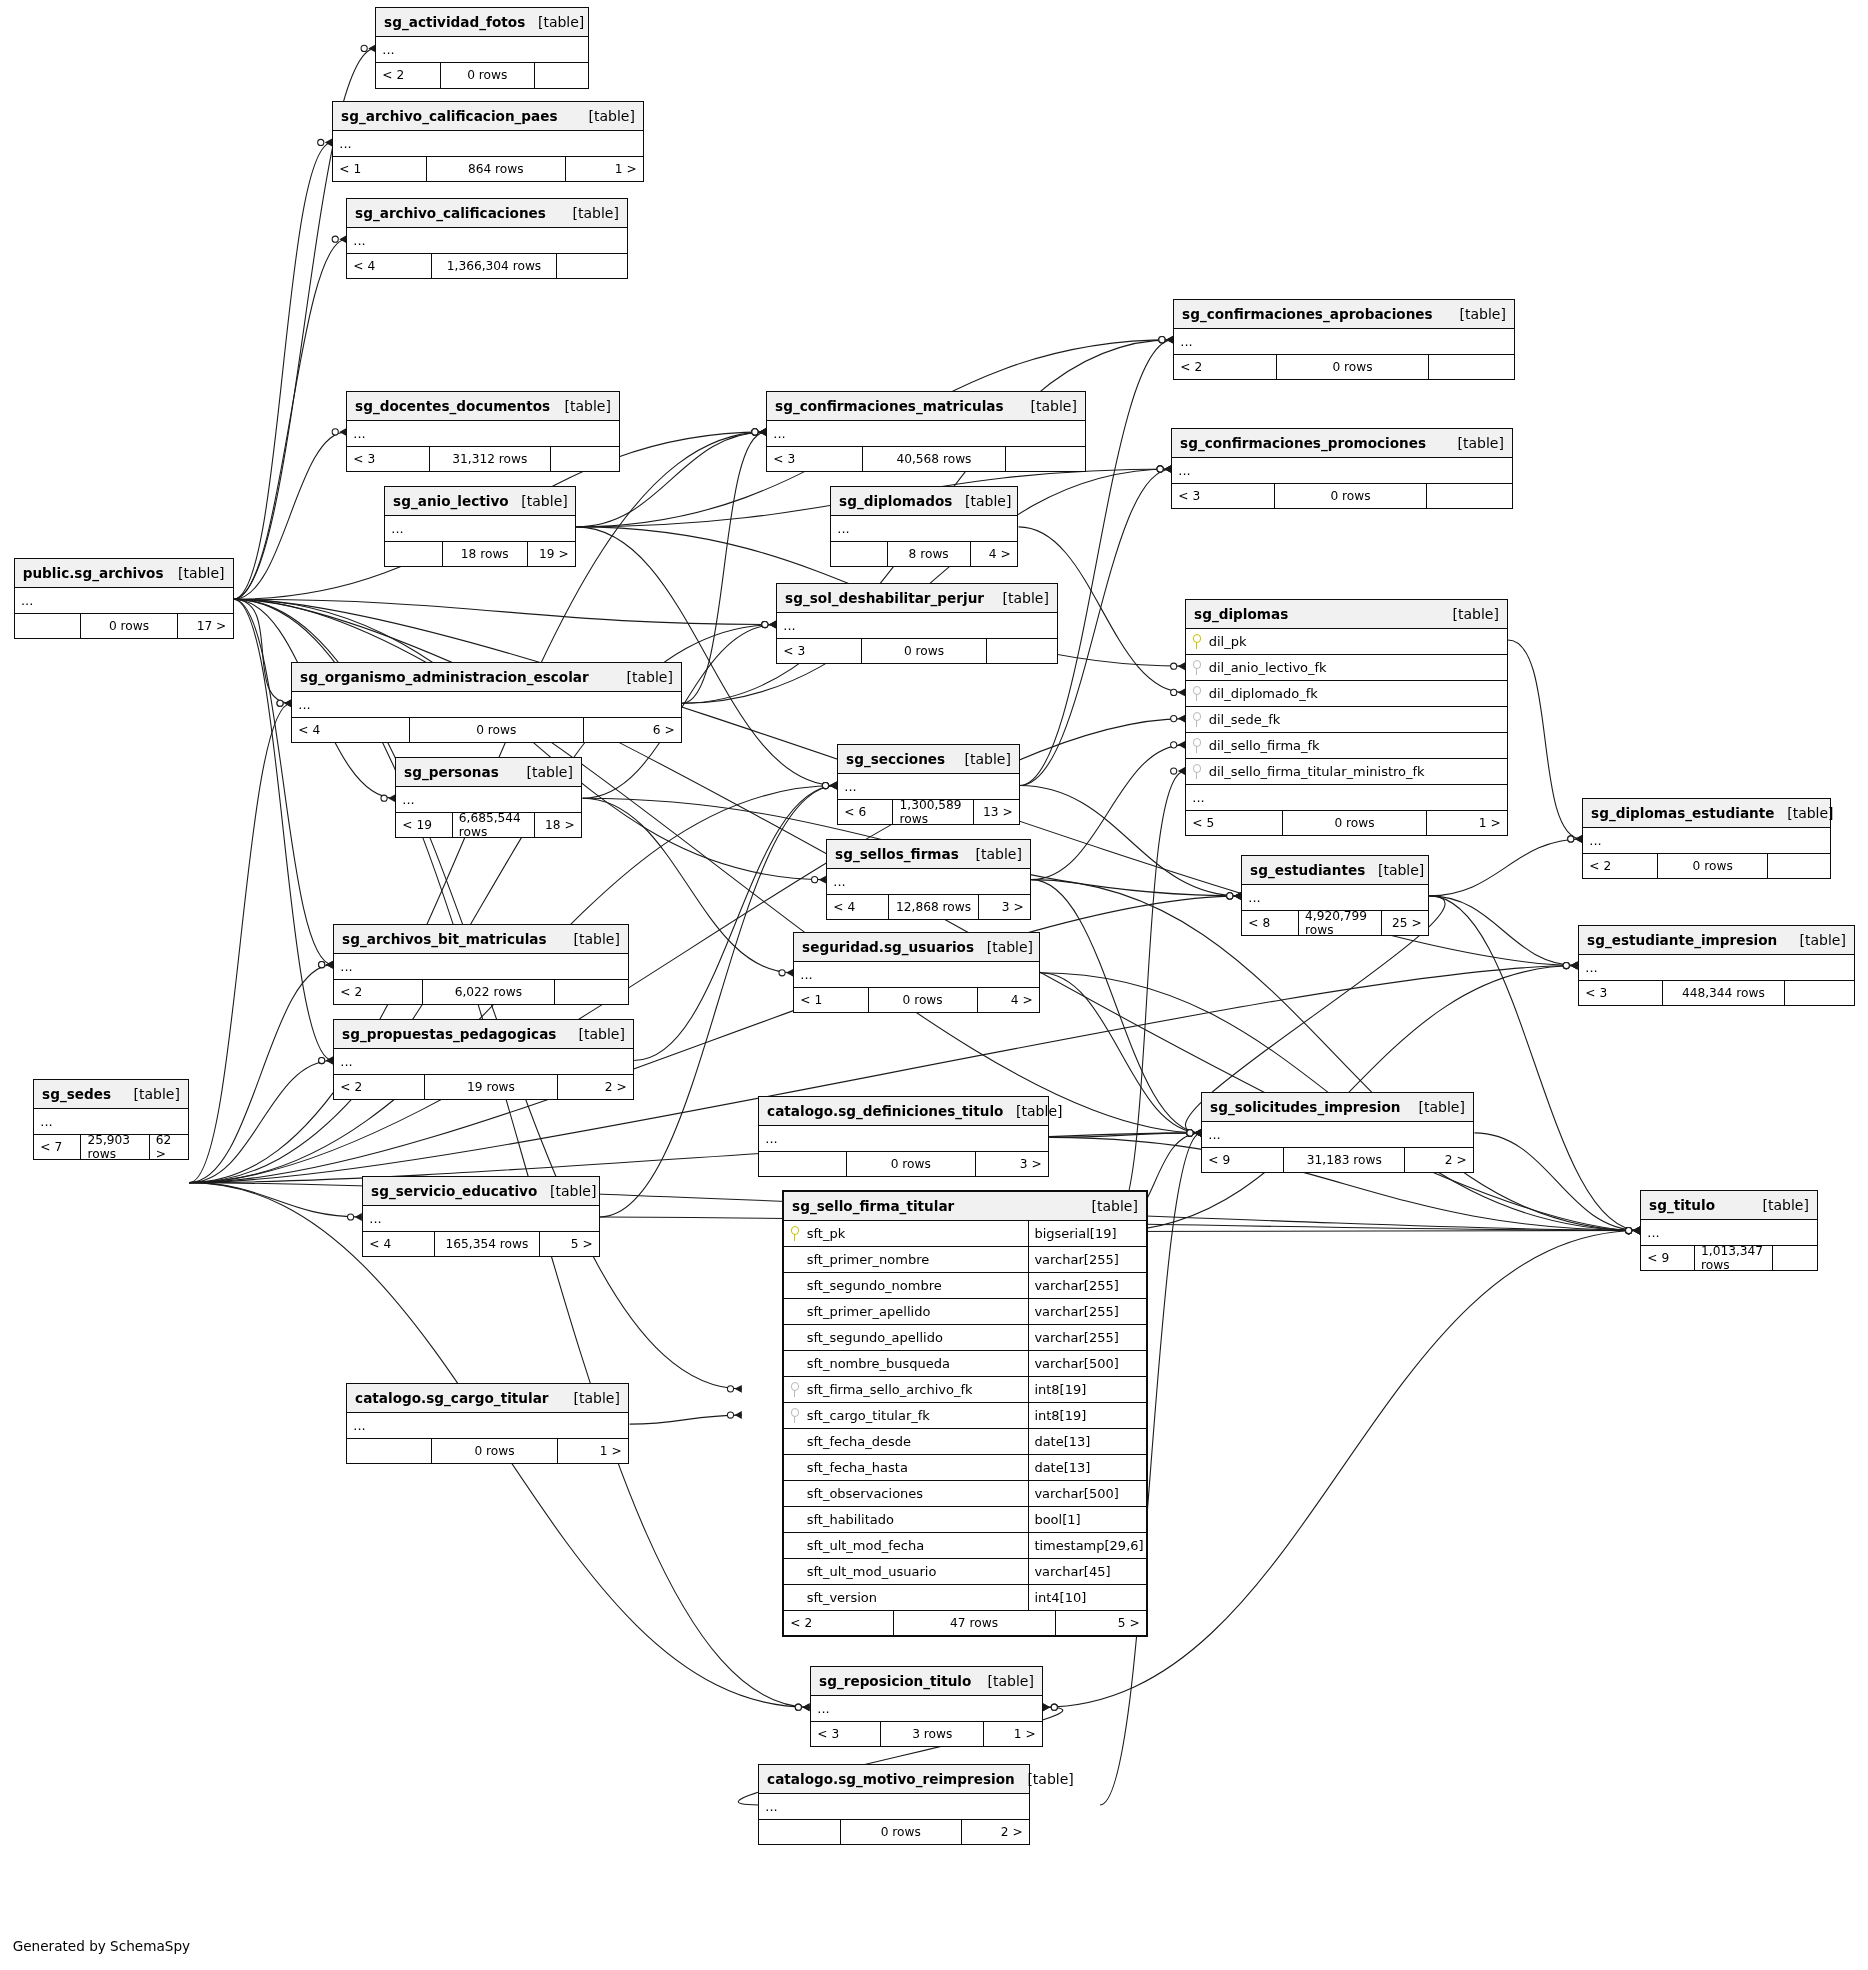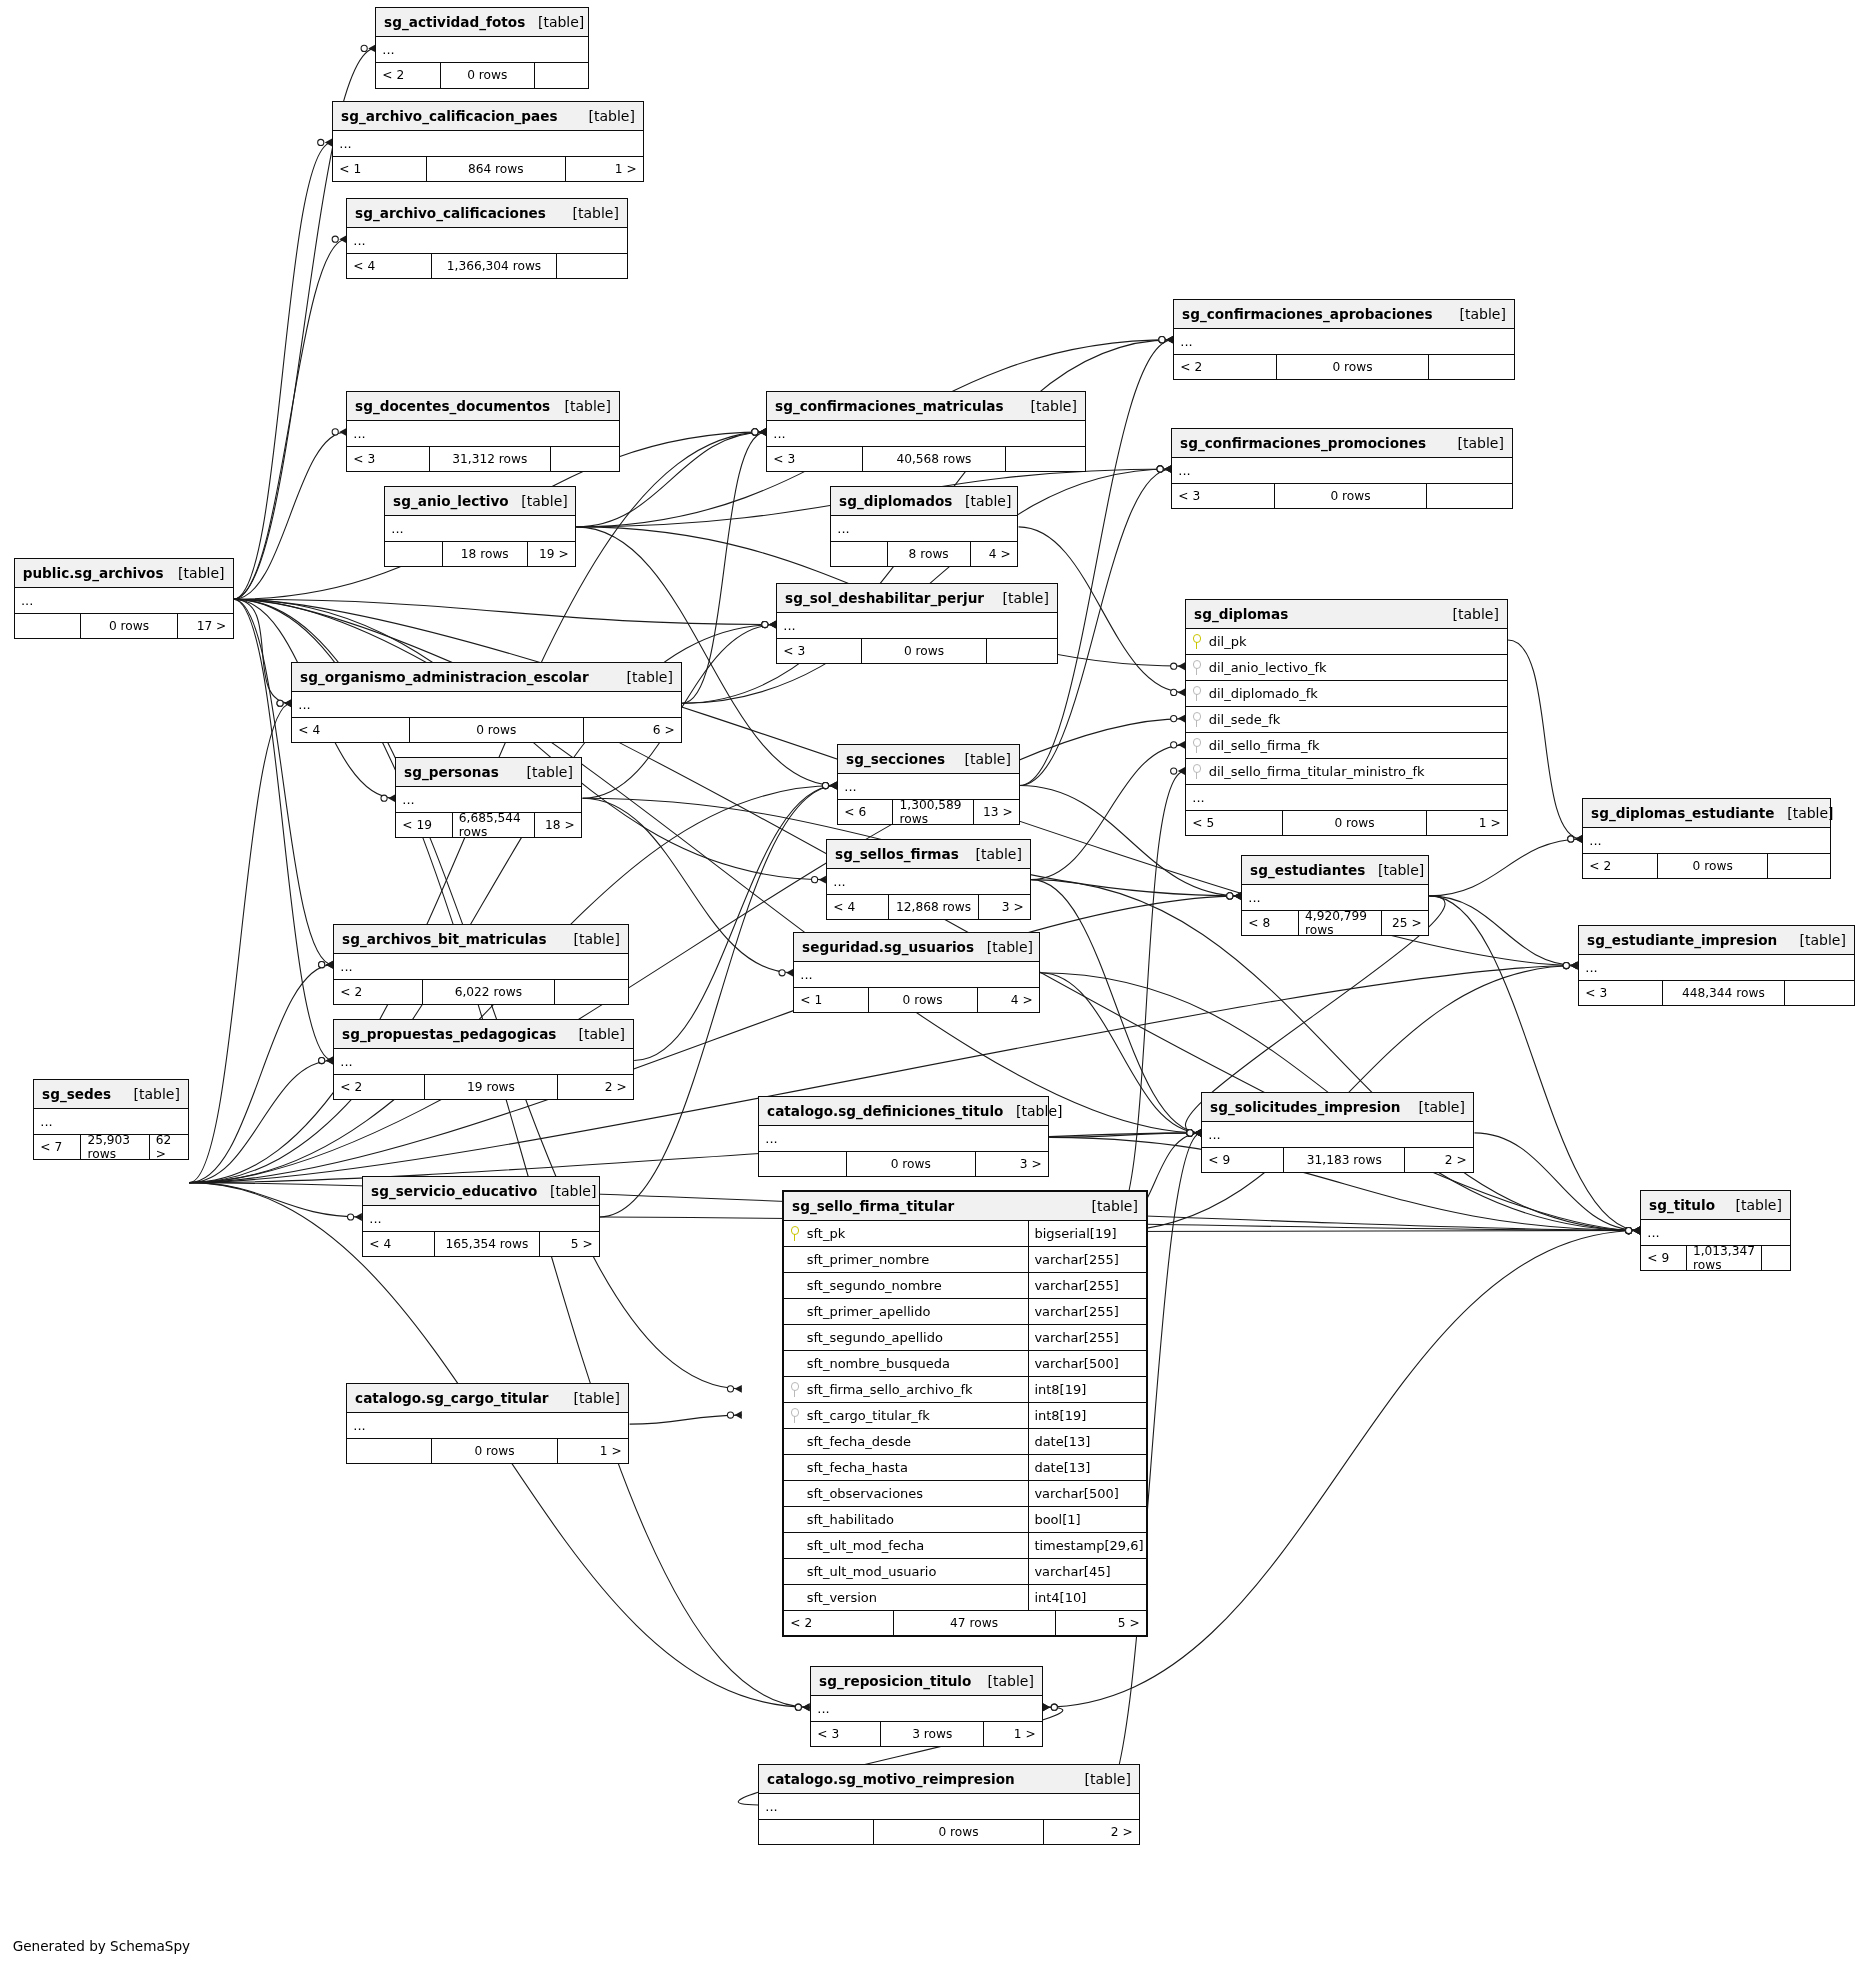--- a/index.html
+++ b/index.html
@@ -495,21 +495,21 @@
       </div>
       <div class="tbl-cols">
         <div class="col-row">...</div>
       </div>
       <div class="tbl-foot">
         <span class="fc l">&lt; 4</span>
         <span class="fc c">165,354 rows</span>
         <span class="fc r">5 &gt;</span>
       </div>
     </div>
-    <div class="tbl" style="left: 1640px; top: 1190px; width: 151px;">
+    <div class="tbl" style="left: 1640px; top: 1190px; width: 178px;">
       <div class="tbl-head">
         <span class="tbl-name">sg_titulo</span>
         <span class="tbl-badge">[table]</span>
       </div>
       <div class="tbl-cols">
         <div class="col-row">...</div>
       </div>
       <div class="tbl-foot">
         <span class="fc l">&lt; 9</span>
         <span class="fc c">1,013,347 rows</span>
@@ -625,21 +625,21 @@
       </div>
       <div class="tbl-cols">
         <div class="col-row">...</div>
       </div>
       <div class="tbl-foot">
         <span class="fc l">&lt; 3</span>
         <span class="fc c">3 rows</span>
         <span class="fc r">1 &gt;</span>
       </div>
     </div>
-    <div class="tbl" style="left: 758px; top: 1764px; width: 382px;">
+    <div class="tbl" style="left: 758px; top: 1764px; width: 272px;">
       <div class="tbl-head">
         <span class="tbl-name">catalogo.sg_motivo_reimpresion</span>
         <span class="tbl-badge">[table]</span>
       </div>
       <div class="tbl-cols">
         <div class="col-row">...</div>
       </div>
       <div class="tbl-foot">
         <span class="fc l"></span>
         <span class="fc c">0 rows</span>

